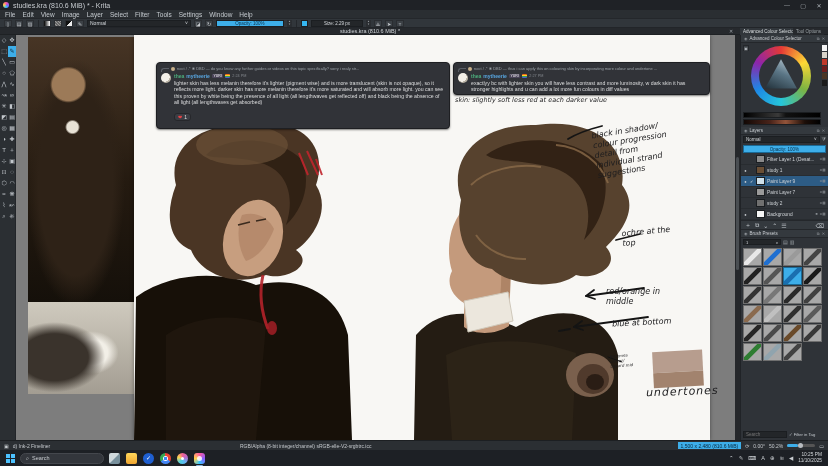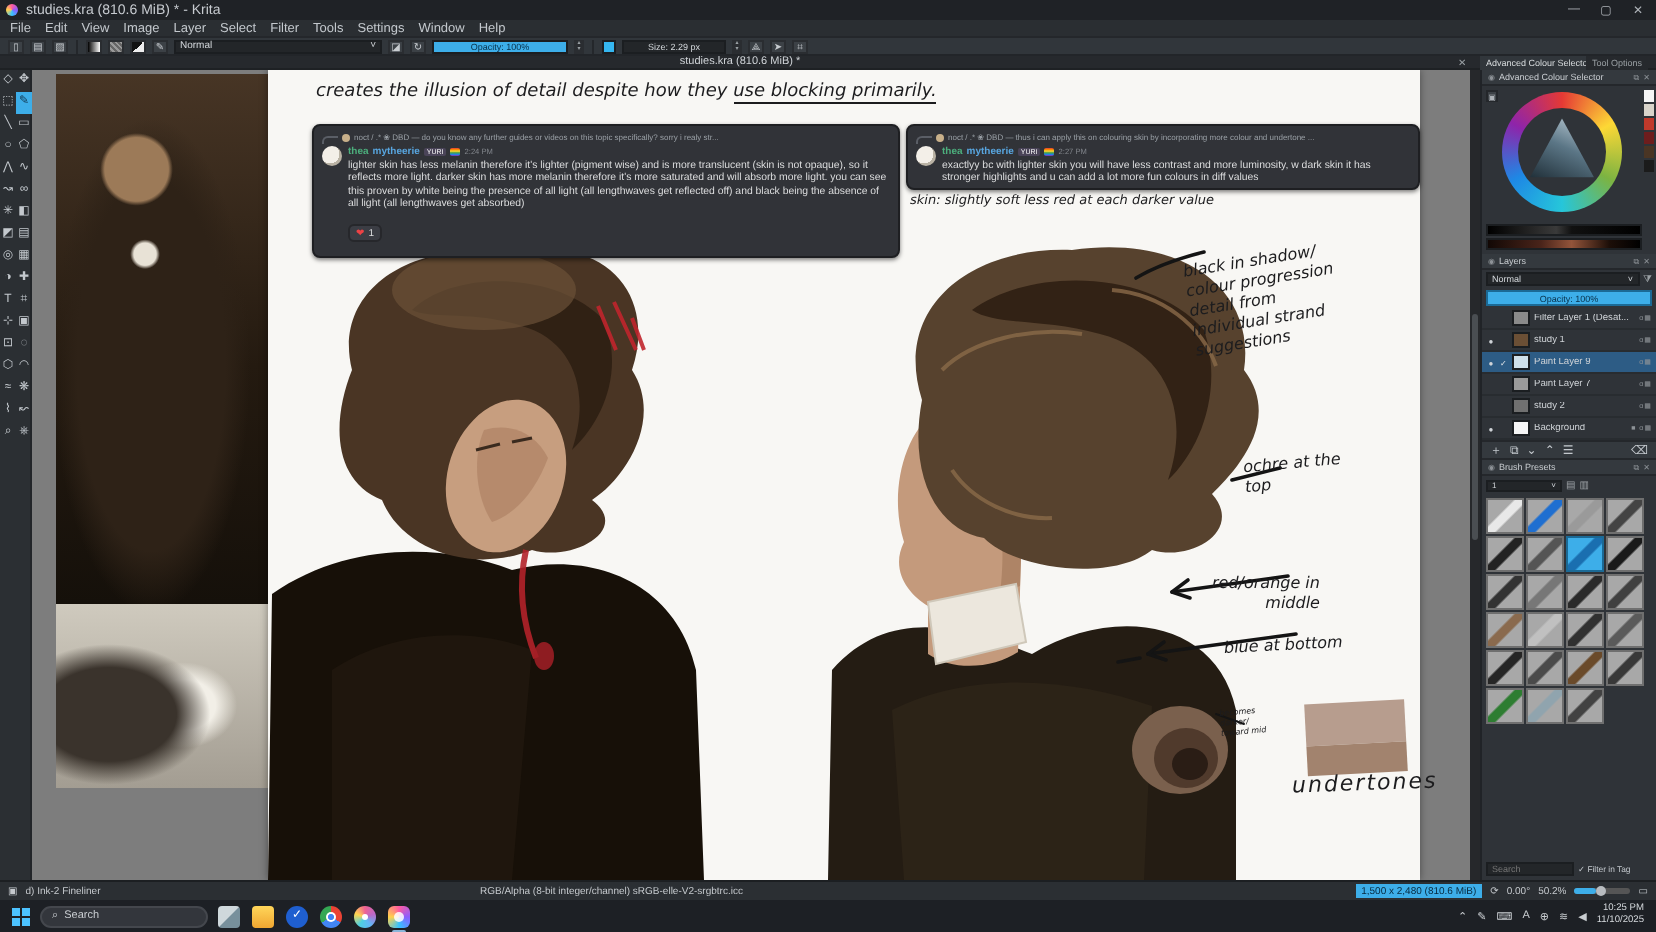--- a/index.html
+++ b/index.html
@@ -49,21 +49,21 @@
   #vscroll{position:absolute;right:0;top:0;width:5px;height:100%;background:#26282b;}
   #vscroll .handle{position:absolute;top:30%;left:1px;width:3px;height:28%;background:#4a4e52;border-radius:2px;}
 
   
   .hand{position:absolute;font-family:"DejaVu Sans",sans-serif;font-style:italic;color:#1c1c1e;white-space:pre-line;line-height:1.25;}
   #title-note{left:142px;top:6px;width:400px;font-size:9px;}
   #title-note .ul{border-bottom:1.2px solid #1c1c1e;}
   #skin-note{left:439px;top:61px;font-size:6.5px;}
   #note-hair{left:578px;top:86px;width:130px;font-size:8px;transform:rotate(-9deg);}
   #note-ochre{left:606px;top:192px;font-size:8px;transform:rotate(-5deg);}
-  #note-red{left:590px;top:252px;font-size:8px;text-align:right;}
+  #note-red{left:590px;top:252px;font-size:8px;}
   #note-blue{left:596px;top:283px;font-size:8px;transform:rotate(-3deg);}
   #note-blob{left:594px;top:318px;font-size:4px;transform:rotate(-5deg);}
   #note-undertones{left:630px;top:350px;font-size:11px;transform:rotate(-2deg);letter-spacing:1px;}
 
   
   .discord{position:absolute;background:#313338;border:1px solid #1e1f22;border-radius:4px;padding:2px 4px;color:#dcddde;box-shadow:0 1px 2px rgba(0,0,0,.5);}
   #discord-left{left:140px;top:27px;width:294px;height:67px;}
   #discord-right{left:437px;top:27px;width:257px;height:33px;}
   .dreply{font-size:4px;color:#9aa0a6;white-space:nowrap;overflow:hidden;display:flex;align-items:center;gap:2px;}
   .dreply .curve{width:8px;height:4px;border-left:1px solid #5a5e66;border-top:1px solid #5a5e66;border-top-left-radius:3px;margin-top:3px;}
@@ -295,21 +295,20 @@
           <path d="M600 205 L624 199"></path>
           <path d="M570 261 L628 253"></path>
           <path d="M570 261 l8 -6 M570 261 l9 3"></path>
           <path d="M558 292 L632 282"></path>
           <path d="M558 292 l8 -6 M558 292 l9 3"></path>
           <path d="M543 296 l11 -2"></path>
           <path d="M592 322 l14 5" stroke-width="1"></path>
         </g>
       </svg>
 
-      <div class="hand" id="title-note"><span>creates the illusion of detail despite how they </span><span class="ul">use blocking primarily.</span></div>
       <div class="hand" id="skin-note">skin: slightly soft less red at each darker value</div>
       <div class="hand" id="note-hair">black in shadow/
 colour progression
 detail from
 individual strand
 suggestions</div>
       <div class="hand" id="note-ochre">ochre at the
 top</div>
       <div class="hand" id="note-red">red/orange in
 middle</div>

